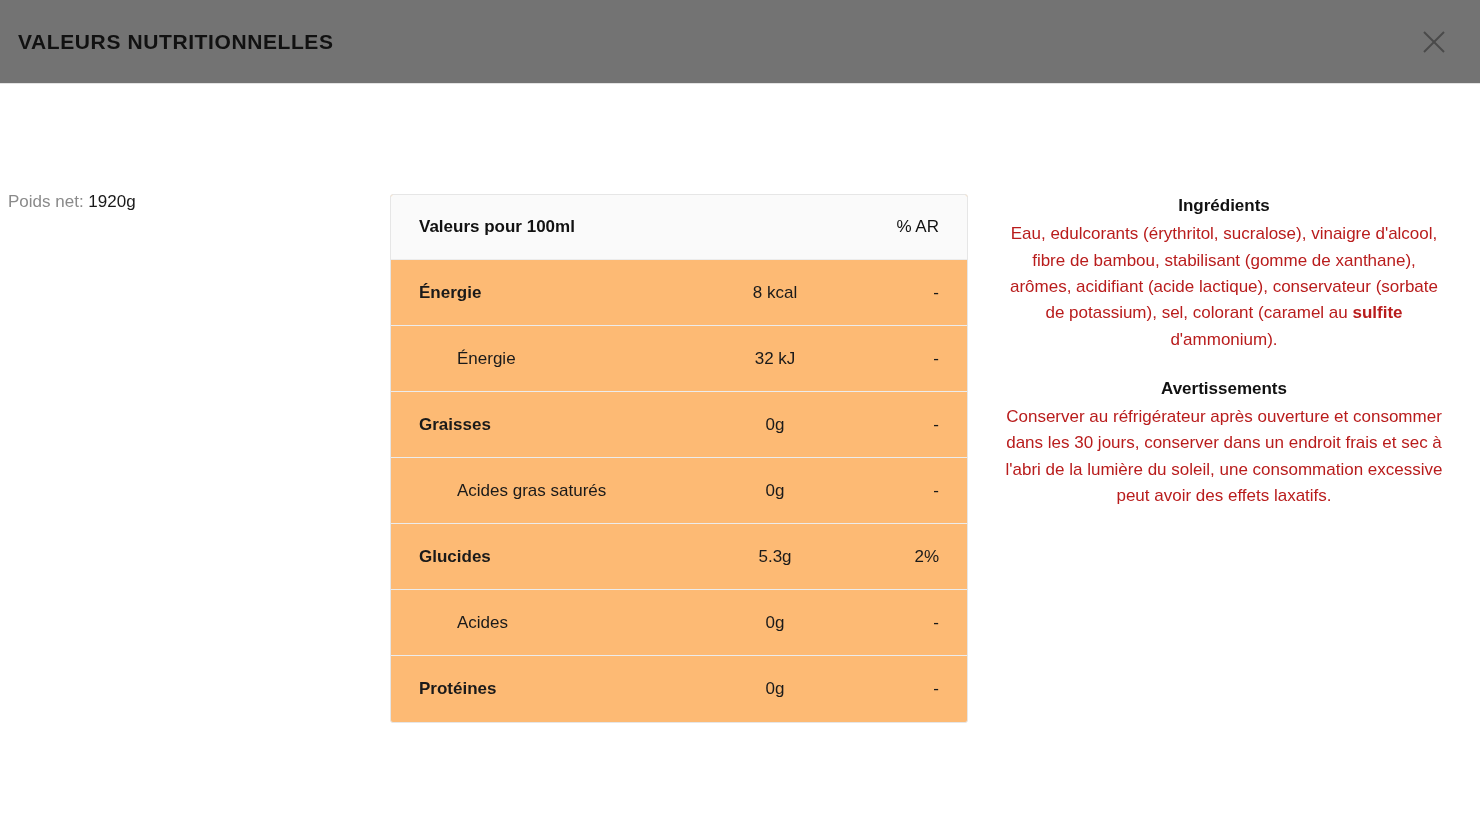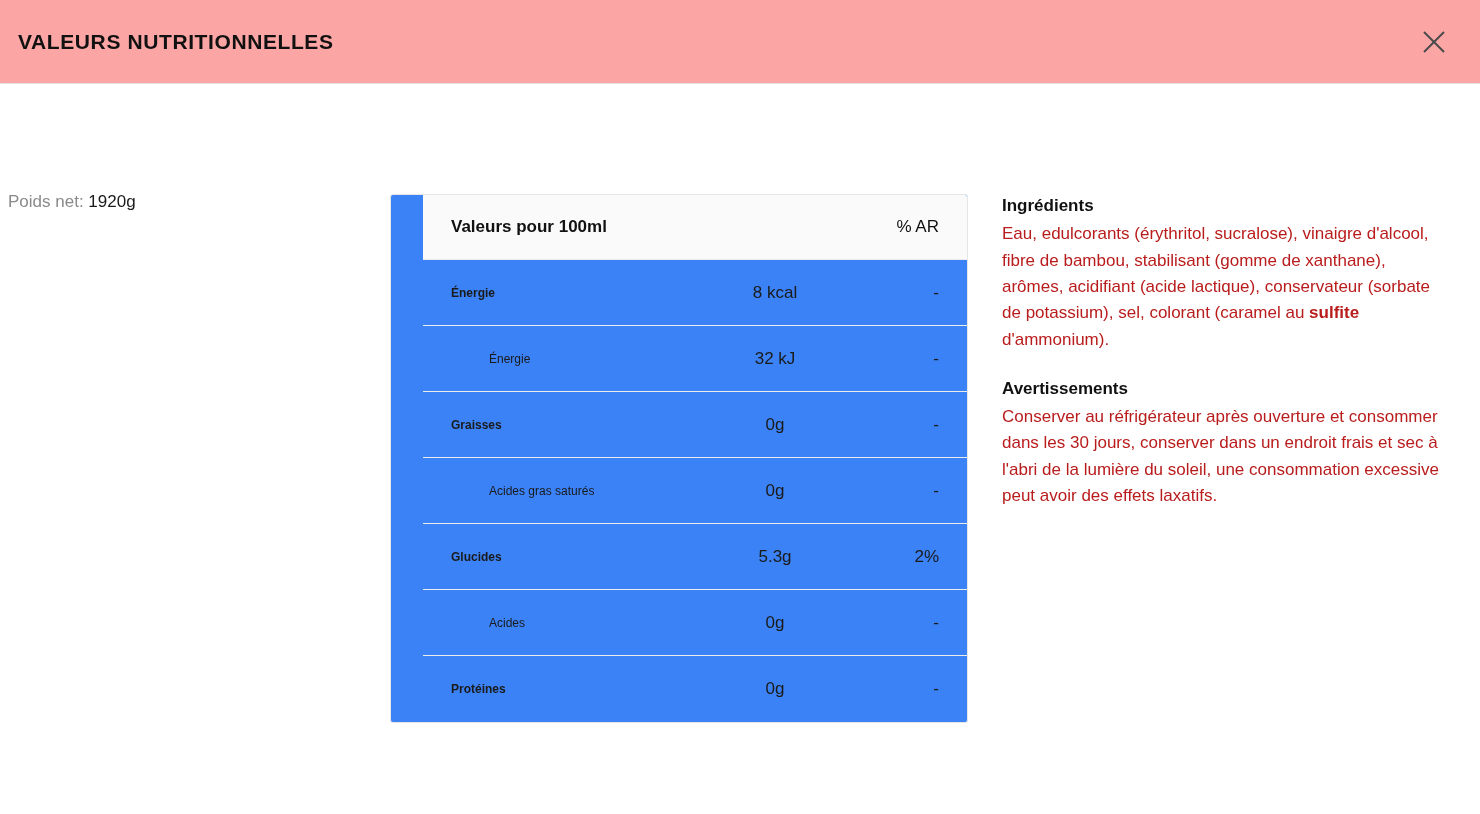--- a/index.html
+++ b/index.html
@@ -12,21 +12,21 @@
     background: #ffffff;
     font-family: "Liberation Sans", sans-serif;
     color: #1a1a1a;
     overflow: hidden;
   }
 
   
   .modal-header {
     height: 84px;
     box-sizing: border-box;
-    background: #fca5a5;
+    background: #737373;
     border-bottom: 1px solid #e3e3e3;
     display: flex;
     align-items: center;
     justify-content: space-between;
     padding: 0 24px 0 18px;
   }
   .modal-title {
     font-size: 21px;
     font-weight: bold;
     letter-spacing: 0.6px;
@@ -74,23 +74,22 @@
     flex: 0 0 600px;
     padding-top: 110px;
     box-sizing: border-box;
   }
 
   .nutrition-table {
     width: 578px;
     border: 1px solid #e6e6e6;
     border-radius: 3px;
     box-sizing: border-box;
-    background: #3b82f6;
+    background: #fdba74;
     overflow: hidden;
-    padding-left: 32px;
   }
   .nutrition-head {
     display: flex;
     align-items: center;
     background: #fafafa;
     border-bottom: 1px solid #ececec;
     height: 65px;
     padding: 0 28px;
     box-sizing: border-box;
   }
@@ -110,21 +109,21 @@
     display: flex;
     align-items: center;
     height: 66px;
     border-bottom: 1px solid #ececec;
     padding: 0 28px;
     box-sizing: border-box;
   }
   .nutrition-row:last-child { border-bottom: none; }
   .nutrition-row .c-name {
     flex: 1;
-    font-size: 12px;
+    font-size: 17px;
     color: #1a1a1a;
   }
   .nutrition-row.level-0 .c-name { font-weight: bold; }
   .nutrition-row.level-1 .c-name { font-weight: normal; padding-left: 38px; }
   .nutrition-row .c-value {
     width: 150px;
     text-align: center;
     font-size: 17px;
     color: #1a1a1a;
     padding-right: 18px;
@@ -142,20 +141,21 @@
     margin-top: 22px;
     font-size: 16.5px;
     line-height: 1.9;
     color: #1a1a1a;
   }
 
   .col-right {
     flex: 1 1 auto;
     padding: 108px 34px 0 12px;
     box-sizing: border-box;
+    text-align: center;
   }
   .section-heading {
     font-size: 17px;
     font-weight: bold;
     color: #111;
     margin: 0 0 2px 0;
     line-height: 1.6;
   }
   .section-text {
     font-size: 17px;

